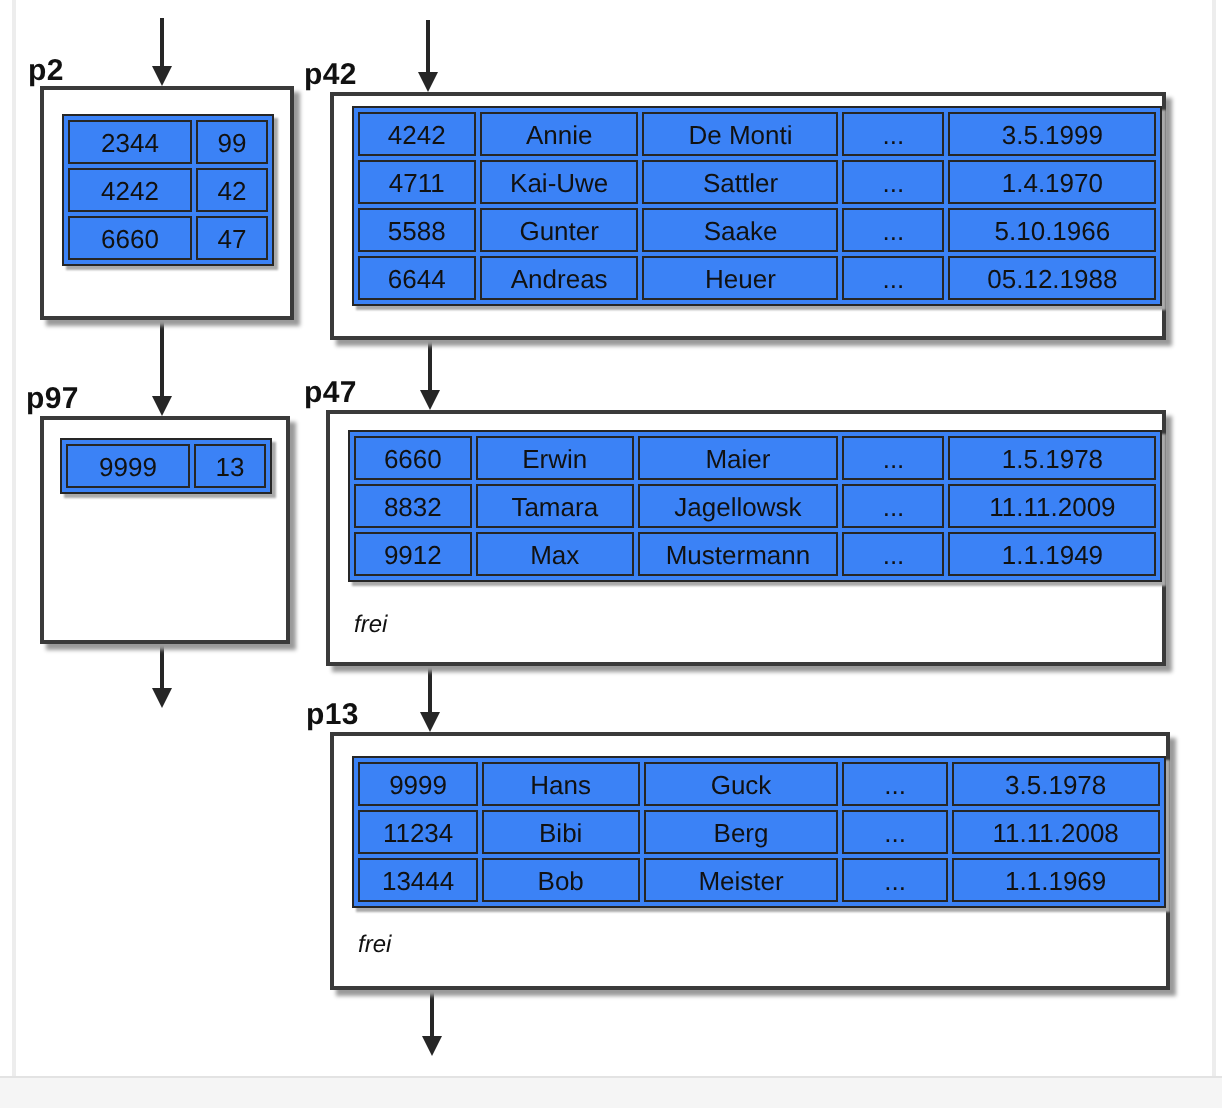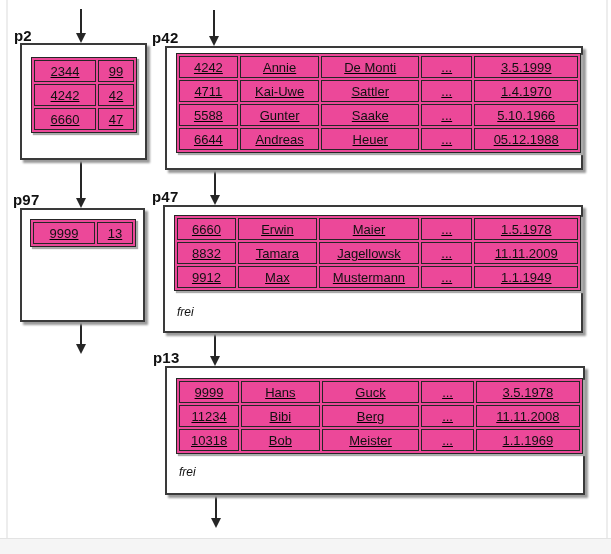--- a/index.html
+++ b/index.html
@@ -33,23 +33,22 @@
     color:#111;
     letter-spacing:0.2px;
   }
 
   
   table.grid{
     position:absolute;
     border-collapse:separate;
     border-spacing:2px;
     border:1.5px solid #262626;
-    background:#ec4899;
+    background:#3b82f6;
     box-shadow:2px 2px 1px #aaaaaa;
-    text-decoration:underline;
   }
   table.grid td{
     box-sizing:border-box;
     border:1.5px solid #262626;
     height:22px;
     text-align:center;
     vertical-align:middle;
     font-size:13px;
     color:#111;
     padding:0 2px;
@@ -225,21 +224,21 @@
         <td class="c5">3.5.1978</td>
       </tr>
       <tr>
         <td class="c1">11234</td>
         <td class="c2">Bibi</td>
         <td class="c3">Berg</td>
         <td class="c4">...</td>
         <td class="c5">11.11.2008</td>
       </tr>
       <tr>
-        <td class="c1">10318</td>
+        <td class="c1">13444</td>
         <td class="c2">Bob</td>
         <td class="c3">Meister</td>
         <td class="c4">...</td>
         <td class="c5">1.1.1969</td>
       </tr>
     </tbody>
       </table>
     <div class="free-label" style="left:12px;top:97px;">frei</div>
   </div>
 

